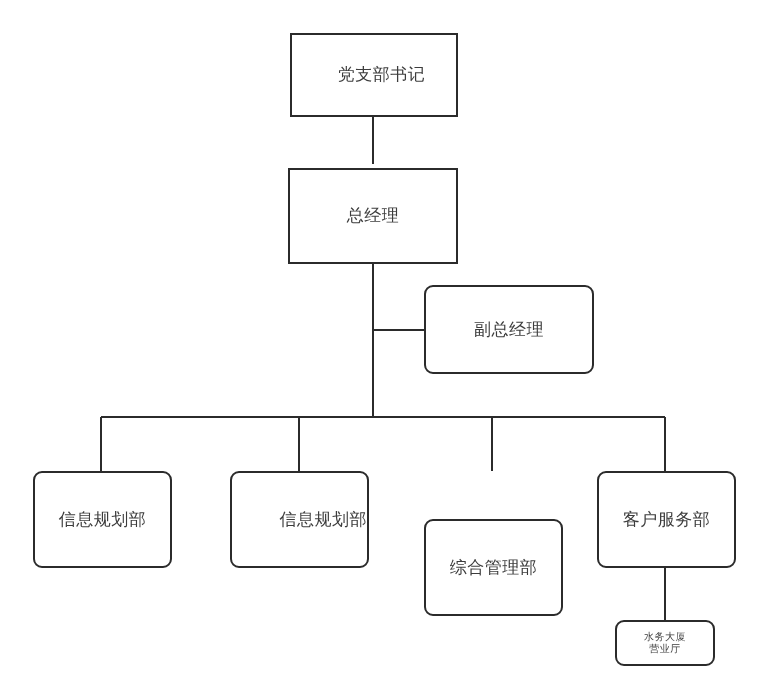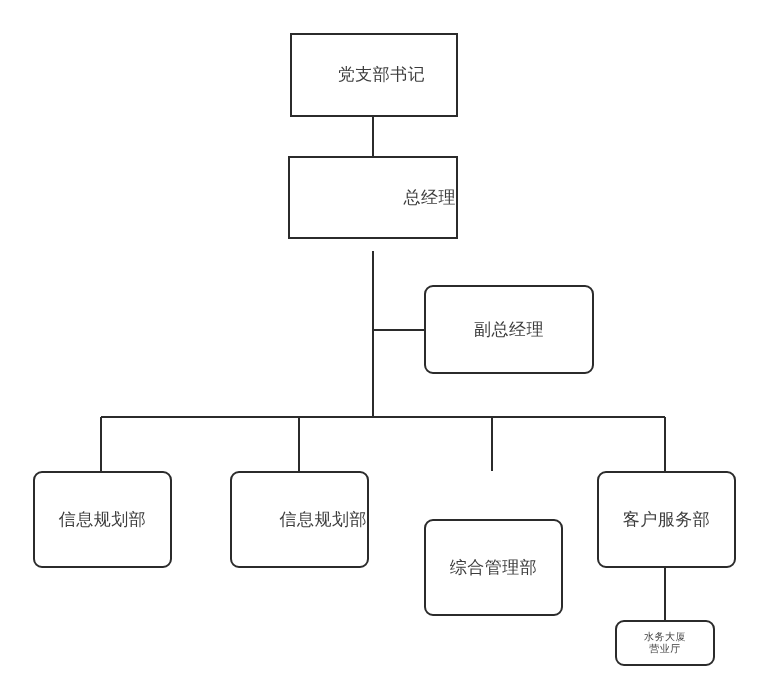--- a/index.html
+++ b/index.html
@@ -65,21 +65,21 @@
       <line x1="492" y1="417" x2="492" y2="471"></line>
       <line x1="665" y1="417" x2="665" y2="471"></line>
       <line x1="665" y1="568" x2="665" y2="620"></line>
     </g>
   </svg>
 
   <div class="node sharp" style="left:290px; top:33px; width:168px; height:84px;padding-left:15px;">
     <span class="node-label">党支部书记</span>
   </div>
 
-  <div class="node sharp" style="left:288px; top:156px; width:170px; height:83px;justify-content:flex-end;">
+  <div class="node sharp" style="left:288px; top:168px; width:170px; height:96px;">
     <span class="node-label">总经理</span>
   </div>
 
   <div class="node rounded" style="left:424px; top:285px; width:170px; height:89px;">
     <span class="node-label">副总经理</span>
   </div>
 
   <div class="node rounded" style="left:33px; top:471px; width:139px; height:97px;">
     <span class="node-label">信息规划部</span>
   </div>

